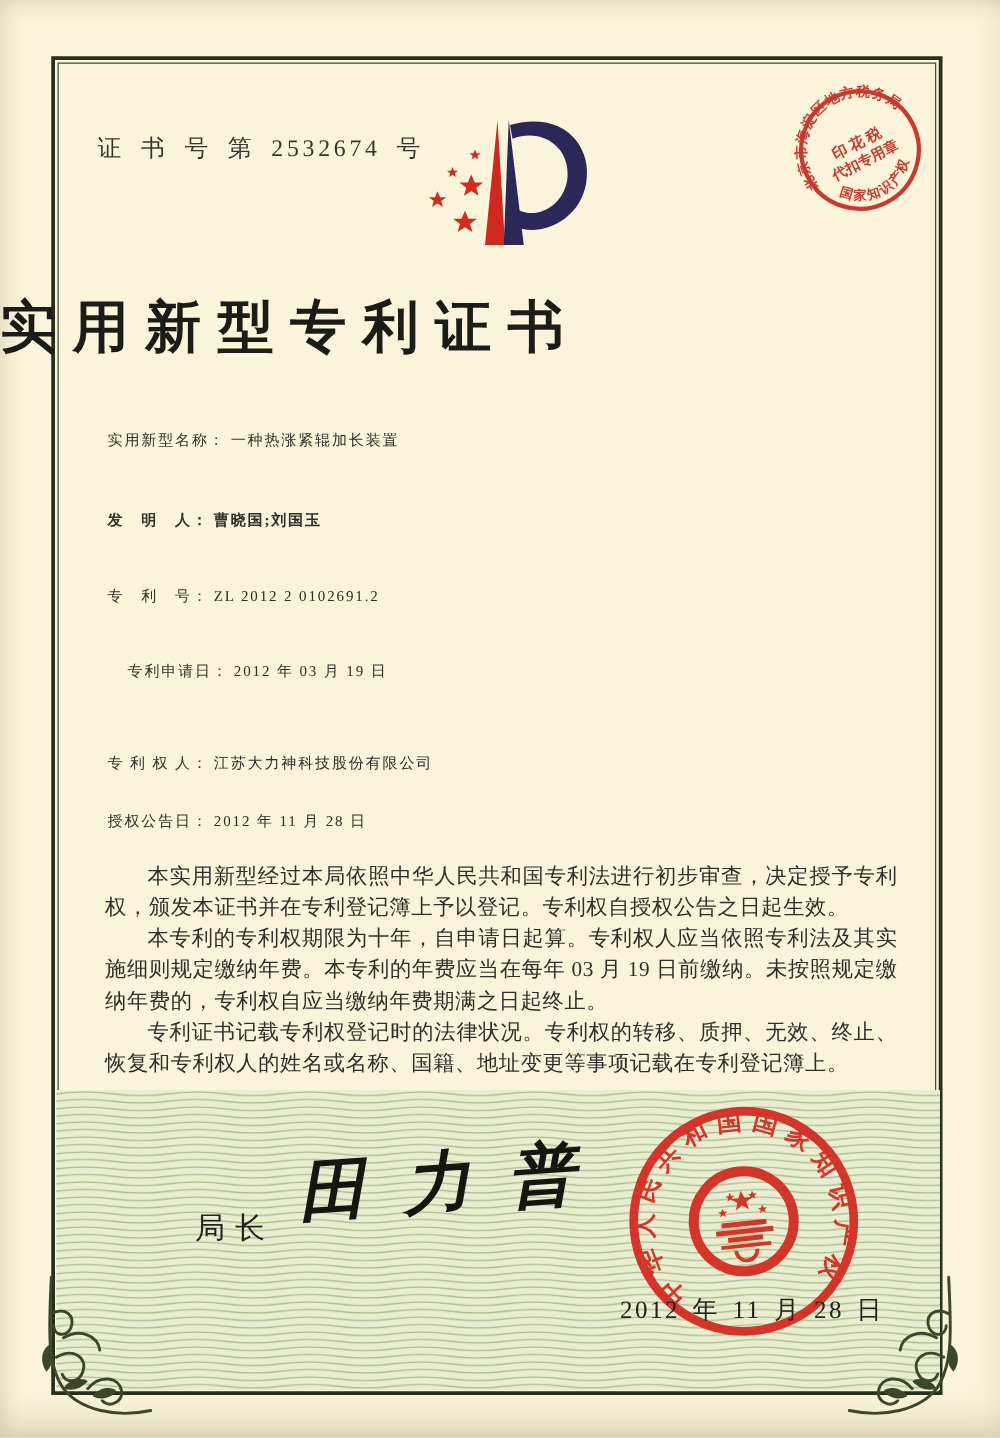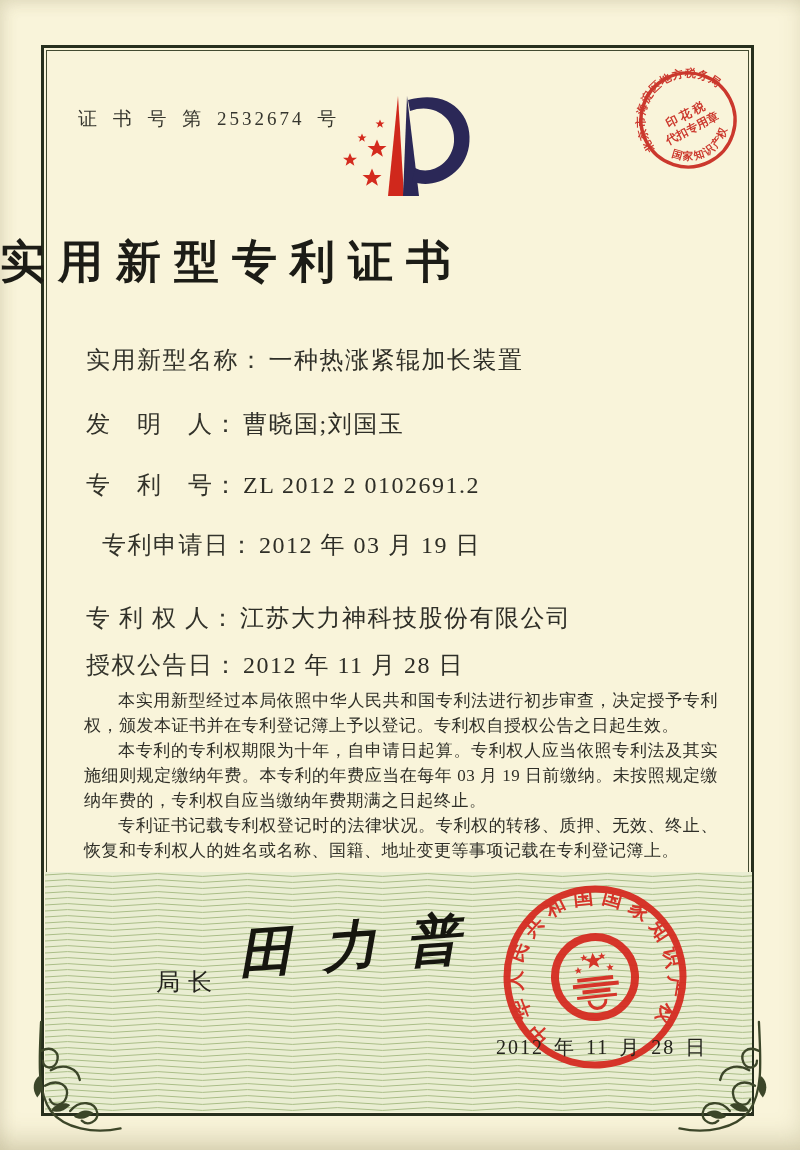--- a/index.html
+++ b/index.html
@@ -38,25 +38,25 @@
     transform:rotate(-27deg);opacity:.92;
   }
   .title{
     position:absolute;left:0;top:232px;width:800px;
     text-align:left;font-size:45px;font-weight:bold;color:#1c1c16;
     letter-spacing:13px;
   }
   .fields{position:absolute;left:86px;top:0;width:640px;}
   .field-row{
     position:absolute;left:0;white-space:nowrap;
-    font-size:24px;color:#33332b;letter-spacing:1.5px;
+    font-size:12px;color:#33332b;letter-spacing:1.5px;
   }
   .field-row .lab{color:#33332b;}
   .field-row .val{margin-left:4px;color:#2e2e27;}
-  .row0{top:344px;} .row1{top:408px;} .row2{top:469px;}
+  .row0{top:344px;} .row1{top:408px;font-weight:bold;} .row2{top:469px;}
   .row3{top:529px;margin-left:16px;} .row4{top:602px;} .row5{top:649px;}
   .paras{
     position:absolute;left:84px;top:688px;width:634px;
     font-size:17px;line-height:25px;color:#2f2f28;text-align:justify;
   }
   .paras p{margin:0;text-indent:2em;letter-spacing:.5px;}
   .sig-label{
     position:absolute;left:156px;top:966px;
     font-size:24px;letter-spacing:8px;color:#23231d;z-index:3;
   }

